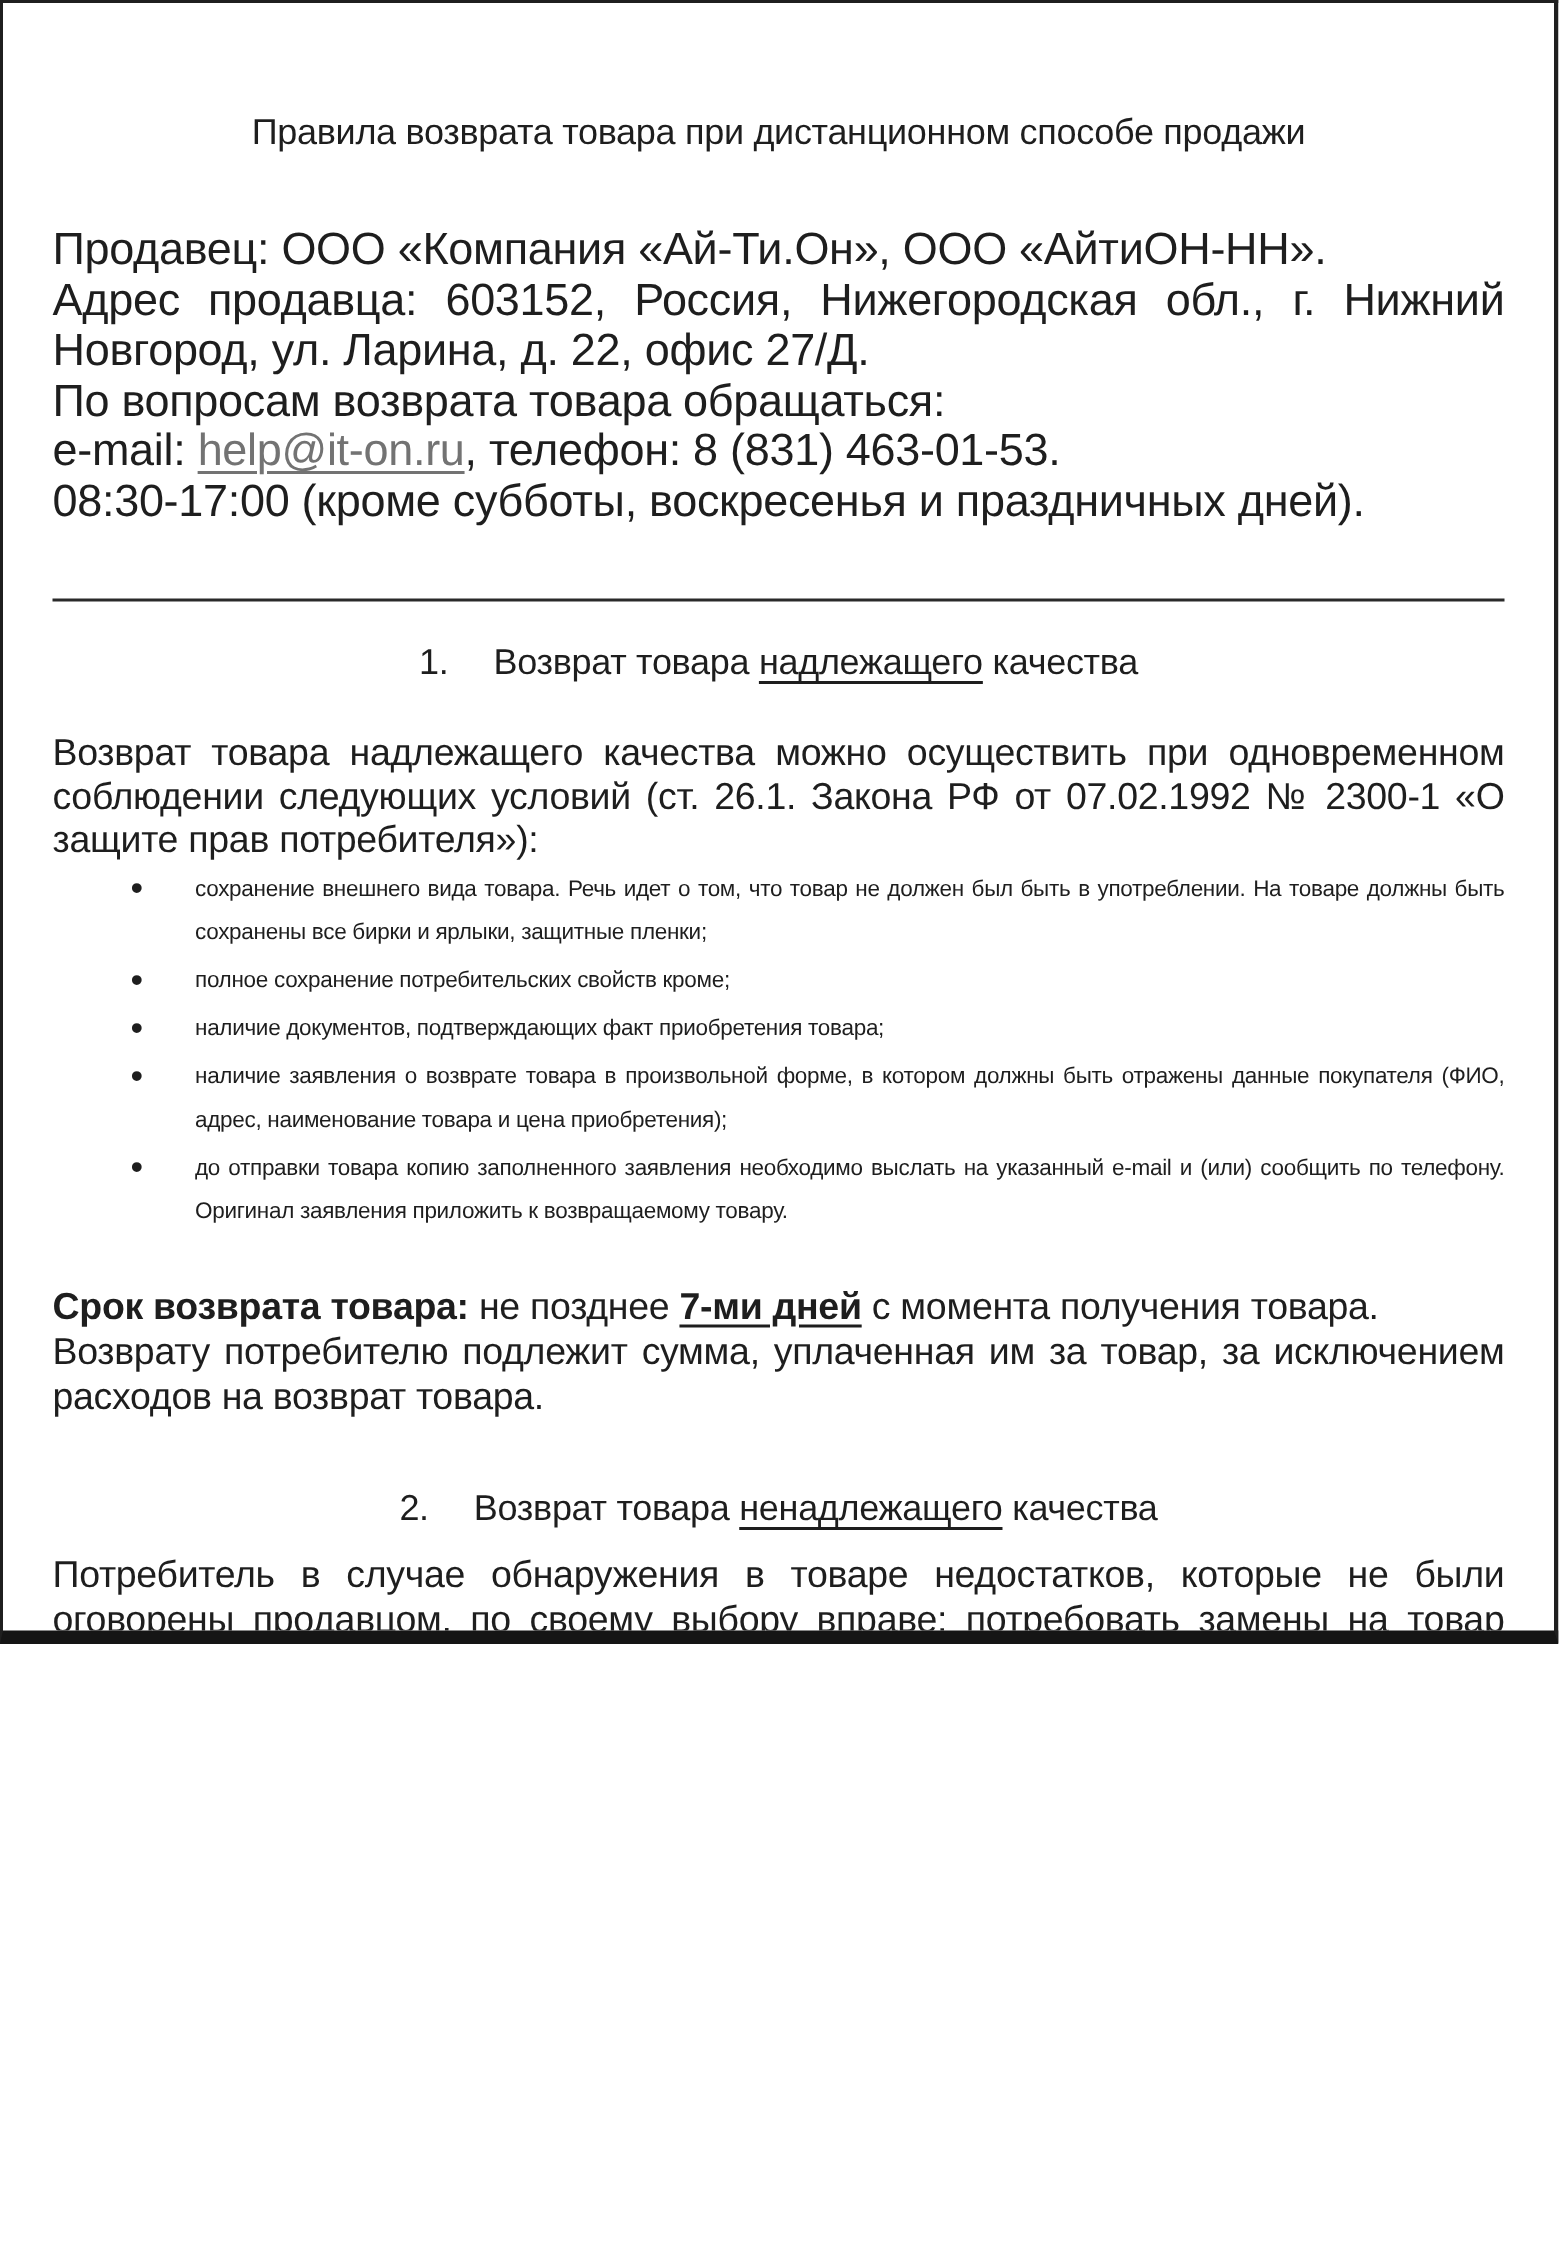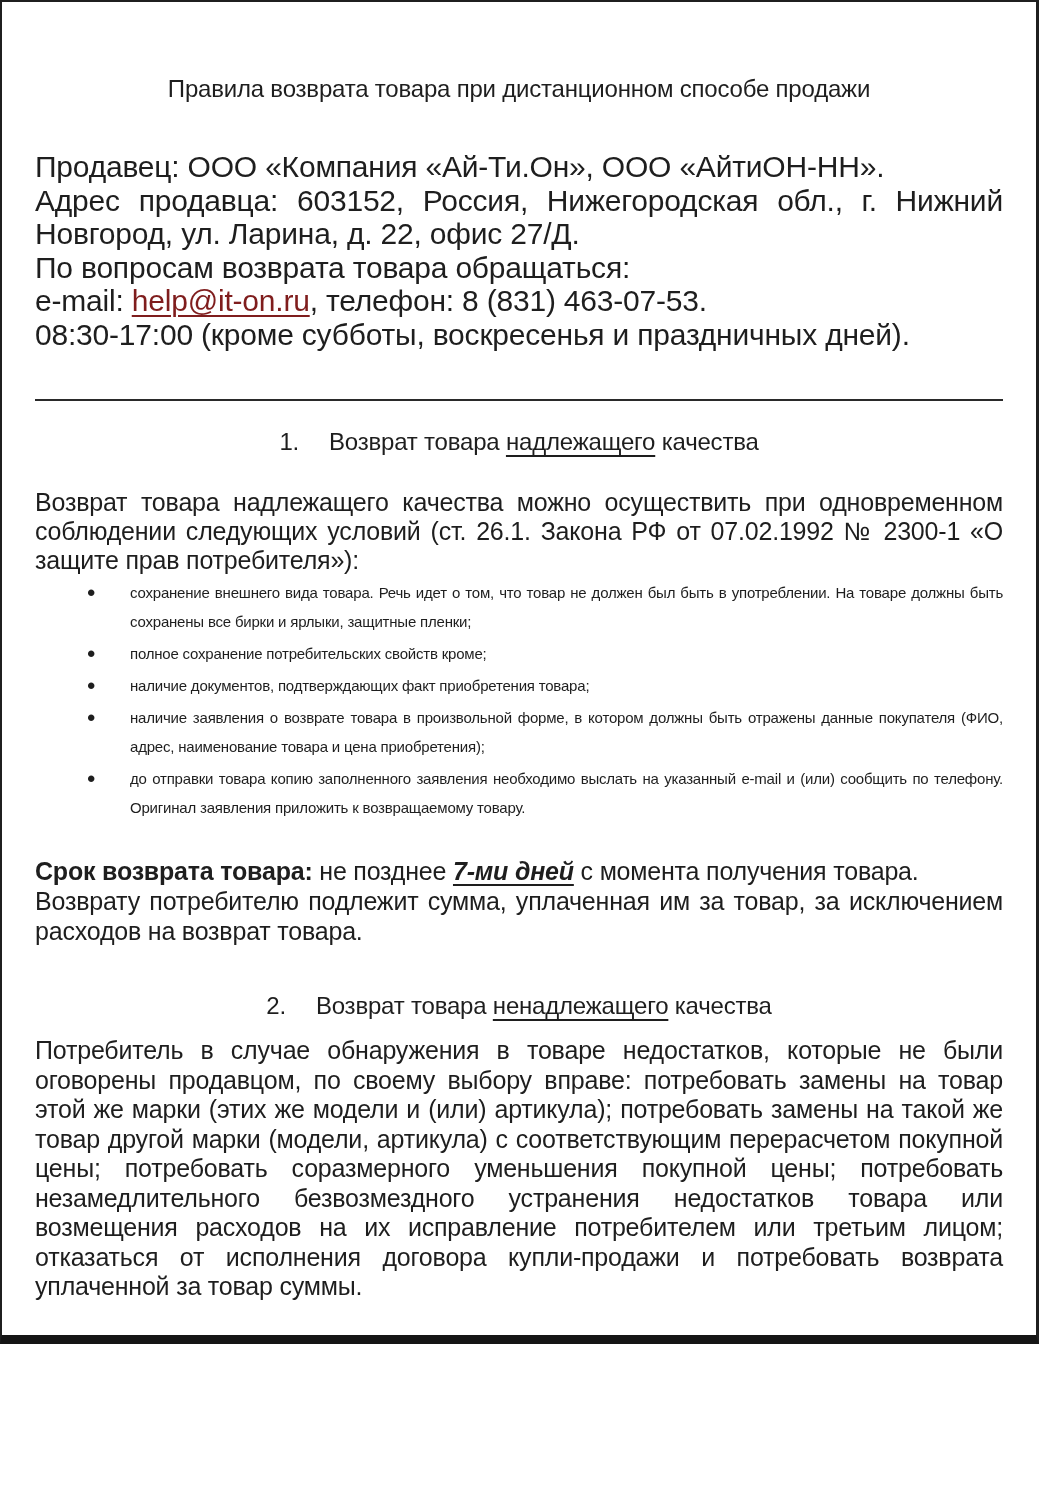--- a/index.html
+++ b/index.html
@@ -3,21 +3,21 @@
 <meta charset="utf-8">
 <style>
   html, body {
     margin: 0;
     padding: 0;
     background: #ffffff;
   }
   .page {
     position: relative;
     width: 1039px;
-    height: 1344px;
+    height: 1096px;
     box-sizing: border-box;
     background: #ffffff;
     border-top: 2px solid #1f1f1f;
     border-left: 2px solid #1f1f1f;
     border-right: 3px solid #1f1f1f;
     border-bottom: 9px solid #151515;
     padding: 0 33px;
     overflow: hidden;
     font-family: "Liberation Sans", "DejaVu Sans", sans-serif;
     color: #1e1e1e;
@@ -36,21 +36,21 @@
     font-size: 30px;
     line-height: 33.5px;
   }
   .seller-block p {
     margin: 0;
   }
   .just {
     text-align: justify;
   }
   .email-link {
-    color: #7f1d1d;
+    color: #737373;
     text-decoration: underline;
     text-underline-offset: 4px;
     text-decoration-thickness: 1.5px;
     cursor: pointer;
     text-align: center;
   }
   .divider {
     border: none;
     border-top: 2.5px solid #2a2a2a;
     margin: 48px 0 0 0;
@@ -103,21 +103,20 @@
     line-height: 30px;
   }
   .term-label {
     font-weight: 700;
   }
   .term-underl {
     font-weight: 700;
     text-decoration: underline;
     text-underline-offset: 4px;
     text-decoration-thickness: 2px;
-    font-style: italic;
   }
   .refund-line {
     line-height: 30px;
   }
   .section2-heading {
     margin-top: 45px;
   }
   .para2 {
     margin-top: 15px;
     line-height: 29.5px;
@@ -127,21 +126,21 @@
 <body>
 
 <div class="page">
 
   <h1 class="doc-title">Правила возврата товара при дистанционном способе продажи</h1>
 
   <div class="seller-block">
     <p>Продавец: ООО «Компания «Ай-Ти.Он»,  ООО «АйтиОН-НН».</p>
     <p class="just">Адрес продавца: 603152, Россия, Нижегородская обл., г. Нижний Новгород, ул. Ларина, д. 22, офис 27/Д.</p>
     <p>По вопросам возврата товара обращаться:</p>
-    <p><span>e-mail: </span><a class="email-link">help@it-on.ru</a><span>, телефон: 8 (831) 463-07-53.</span></p>
+    <p><span>e-mail: </span><a class="email-link">help@it-on.ru</a><span>, телефон: 8 (831) 463-01-53.</span></p>
     <p>08:30-17:00 (кроме субботы, воскресенья и праздничных дней).</p>
   </div>
 
   <hr class="divider">
 
   <h2 class="section-heading">
     <span>1.</span>
     <span><span>Возврат товара </span><span class="u">надлежащего</span><span> качества</span></span>
   </h2>
 

